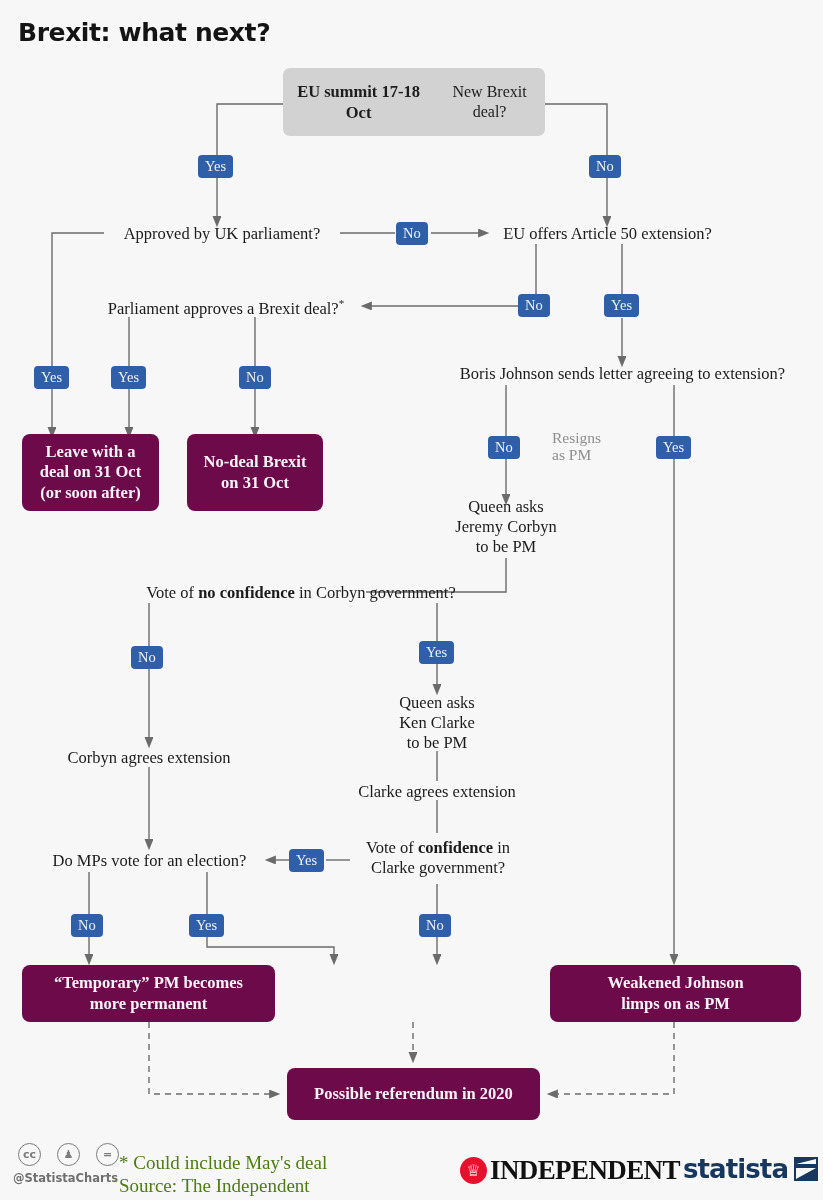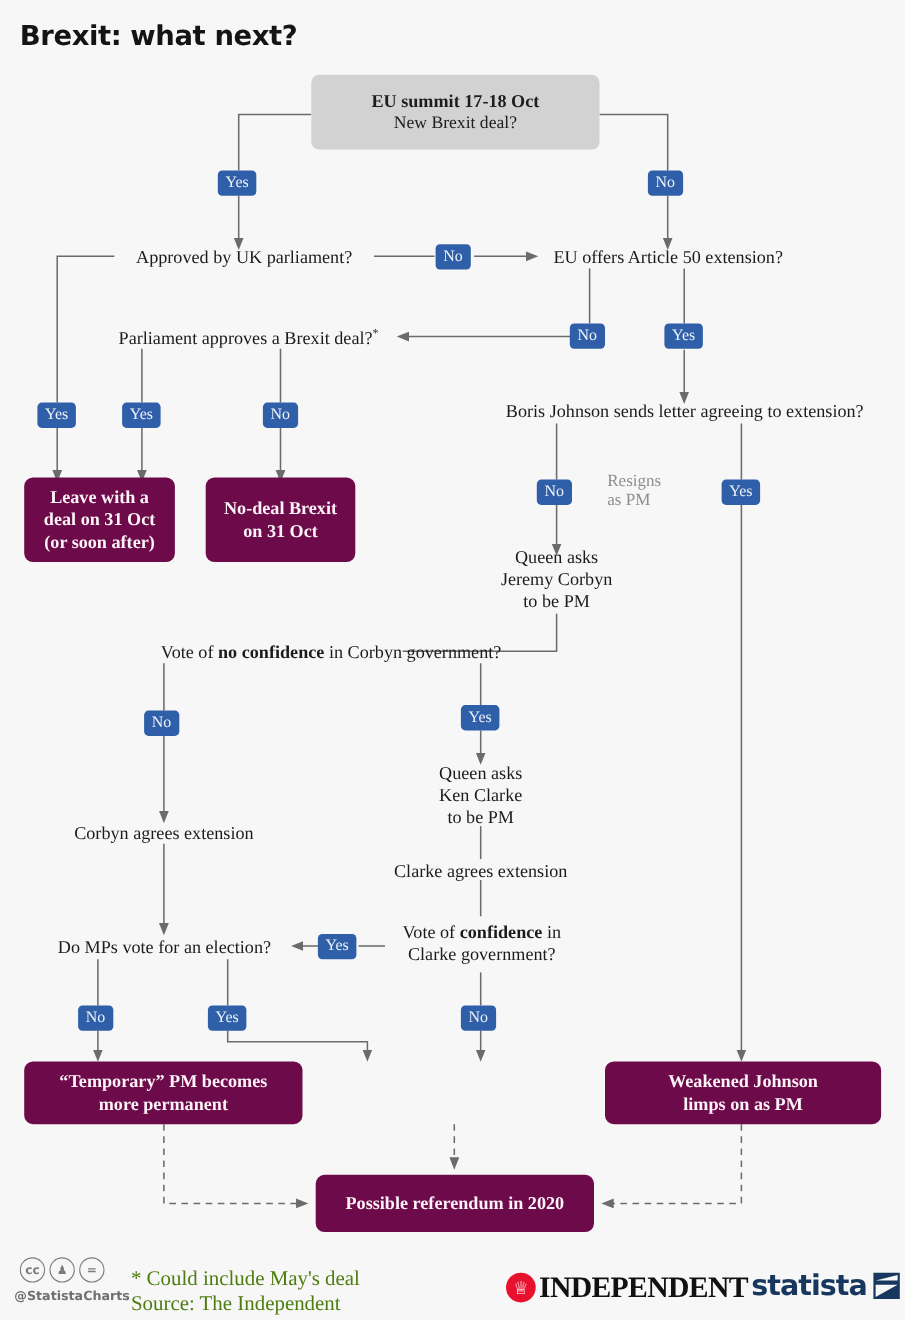--- a/index.html
+++ b/index.html
@@ -18,21 +18,21 @@
     font-family:"DejaVu Sans", sans-serif;
     font-weight:bold;font-size:25px;letter-spacing:-0.4px;
     color:#141414;
   }
 
   
   .node-grey{
     position:absolute;
     background:#d2d2d2;
     border-radius:7px;
-    display:flex;flex-direction:column;align-items:center;justify-content:center;
+    display:flex;flex-direction:row;align-items:center;justify-content:center;
     color:#1d1d1d;
     text-align:center;
     line-height:1.28;
   }
   .node-grey .l1{font-weight:bold;font-size:16.5px;}
   .node-grey .l2{font-size:16px;}
 
   
   .node-text{
     position:absolute;
@@ -75,21 +75,21 @@
     text-align:center;
     line-height:1.22;
     font-size:16.5px;
   }
 
   
   .footer-note{
     position:absolute;
     font-size:19px;color:#4d7c0f;line-height:1.55;
   }
-  .cc-row{position:absolute;left:18px;top:1143px;display:flex;gap:4px;align-items:center;}
+  .cc-row{position:absolute;left:18px;top:1143px;display:flex;gap:16px;align-items:center;}
   .cc-circ{
     width:23px;height:23px;border-radius:50%;
     border:1.6px solid #7b7b7b;color:#7b7b7b;
     display:flex;align-items:center;justify-content:center;
     font-family:"DejaVu Sans", sans-serif;font-size:11px;font-weight:bold;
     box-sizing:border-box;
   }
   .cc-handle{
     position:absolute;left:13px;top:1171px;
     font-family:"DejaVu Sans", sans-serif;font-weight:bold;font-size:11.5px;color:#6f6f6f;

